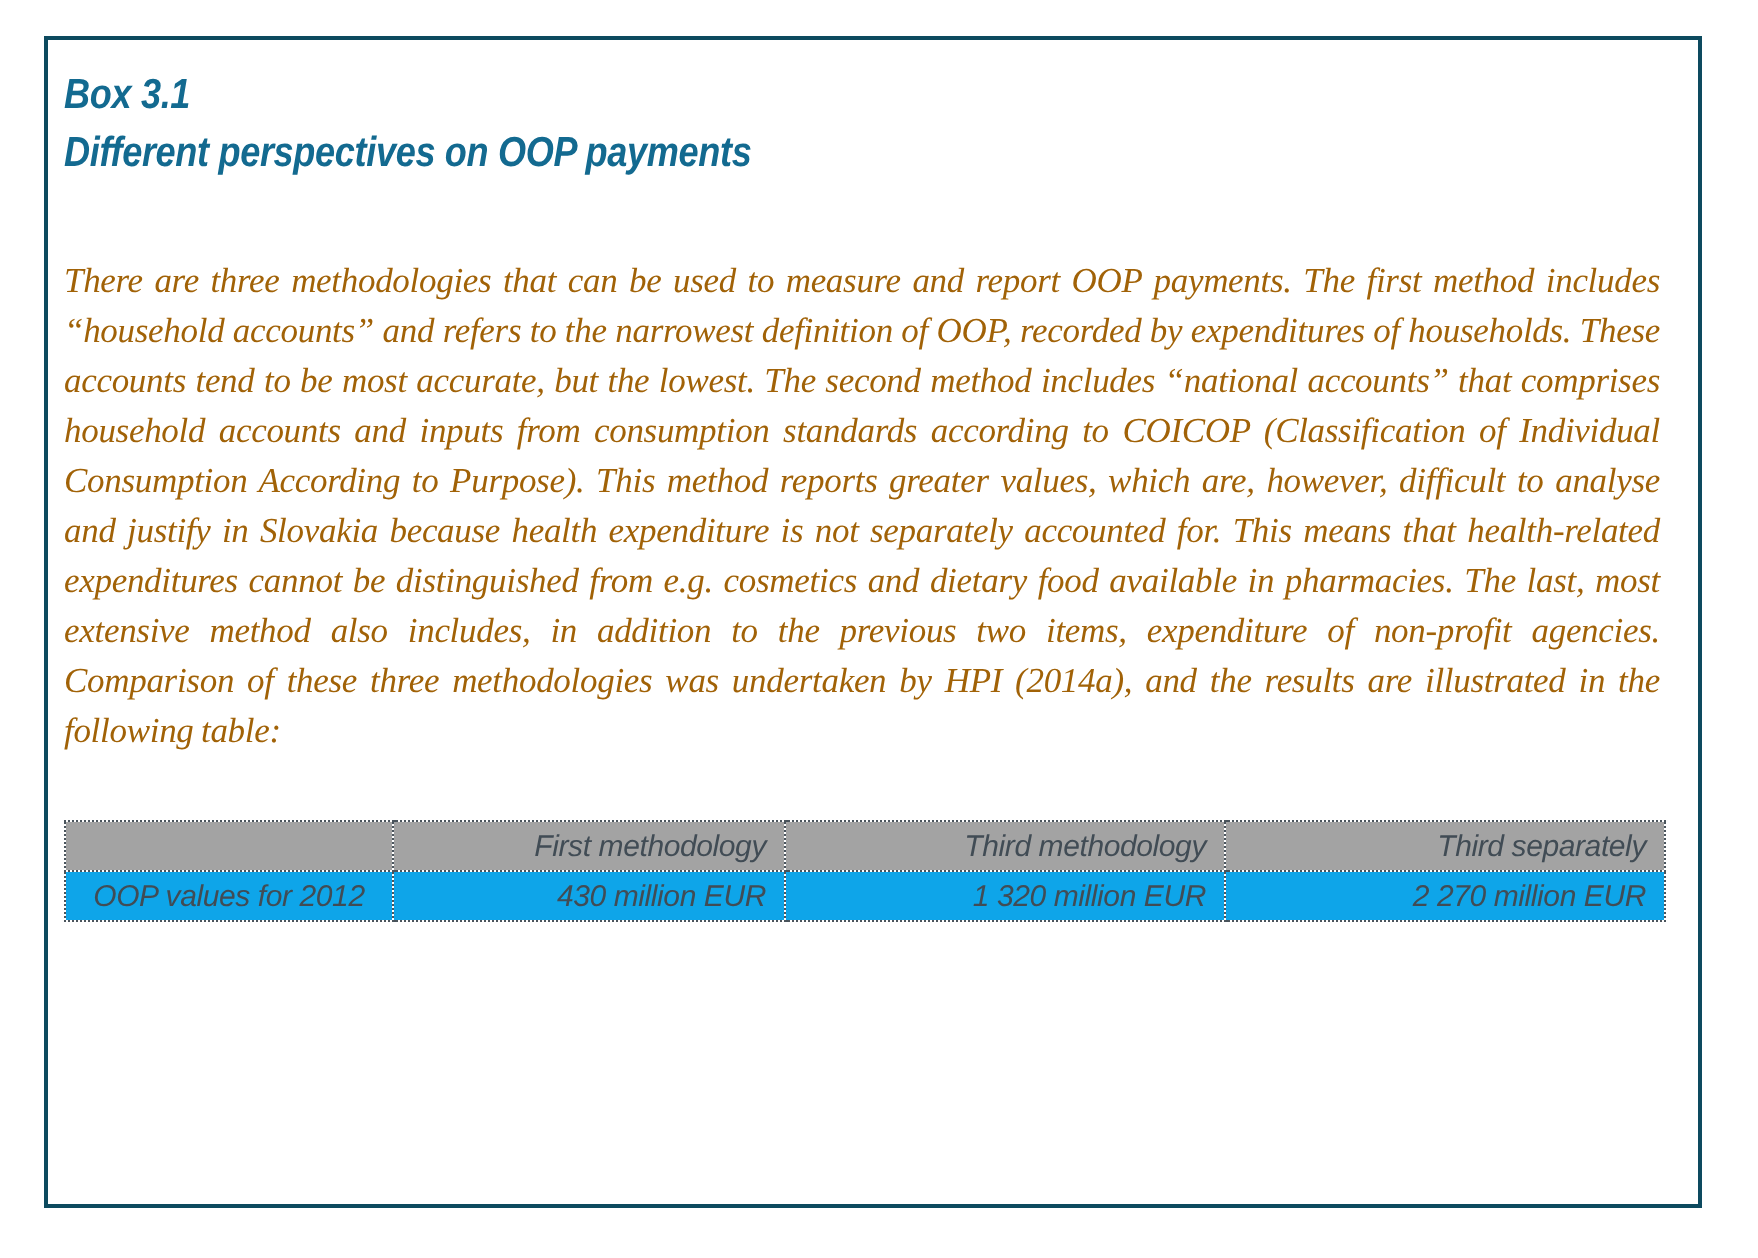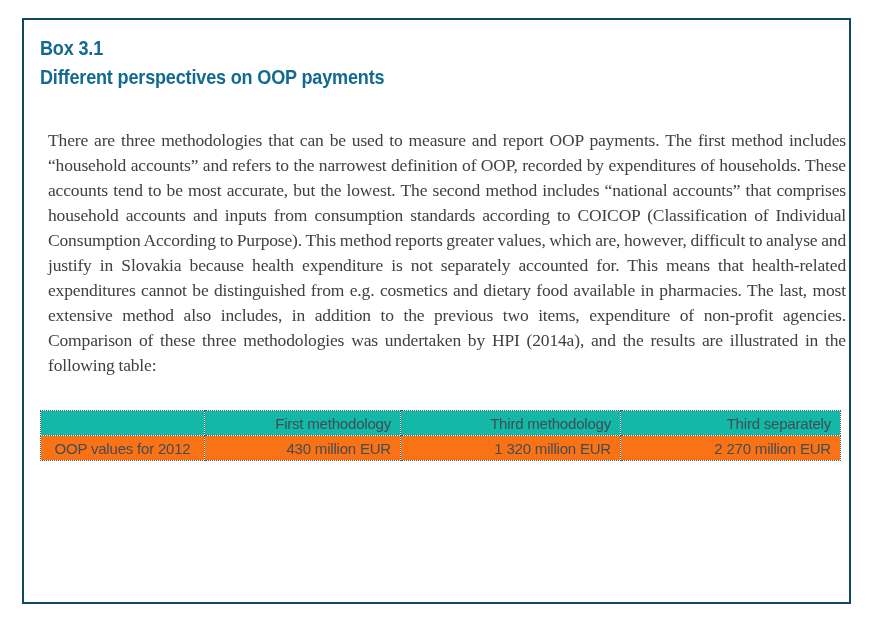--- a/index.html
+++ b/index.html
@@ -9,45 +9,46 @@
     width: 879px;
     height: 629px;
     overflow: hidden;
   }
   .box {
     box-sizing: border-box;
     margin: 18px 0 0 22px;
     width: 829px;
     min-height: 586px;
     border: 2px solid #0d4a5f;
-    padding: 14px 14px 12px 16px;
+    padding: 14px 14px 12px 8px;
     background: #ffffff;
+    font-style: italic;
   }
   .box-number, .box-title {
     font-family: "Liberation Sans", "DejaVu Sans", sans-serif;
     font-weight: bold;
     color: #136a90;
     margin: 0;
     letter-spacing: -0.2px;
     transform: scaleX(0.86);
     transform-origin: left center;
     white-space: nowrap;
   }
   .box-number { font-size: 21px; line-height: 27px; }
   .box-title  { font-size: 21px; line-height: 31px; margin-bottom: 36px; }
   .body-text {
     font-family: "Liberation Serif", "DejaVu Serif", serif;
     font-size: 17.5px;
     line-height: 25px;
-    color: #404040;
+    color: #a16207;
     text-align: justify;
     letter-spacing: -0.15px;
     word-spacing: -0.5px;
     width: 798px;
-    margin: 8px;
+    margin: 0;
   }
   .methodology-table {
     width: 801px;
     border-collapse: collapse;
     table-layout: fixed;
     margin: 32px 0 38px 0;
     font-family: "Liberation Sans", "DejaVu Sans", sans-serif;
     font-size: 15px;
     color: #414c55;
     letter-spacing: -0.2px;
@@ -55,22 +56,22 @@
   .methodology-table th,
   .methodology-table td {
     border: 1px dotted #4a545c;
     height: 22px;
     padding: 1px 9px;
     text-align: right;
     font-weight: normal;
     white-space: nowrap;
     overflow: hidden;
   }
-  .methodology-table thead th { background: #14b8a6; }
-  .methodology-table td { background: #f97316; }
+  .methodology-table thead th { background: #a3a3a3; }
+  .methodology-table td { background: #0ea5e9; }
   .methodology-table .row-label { text-align: center; }
   .col-0 { width: 20.5%; }
   .col-1 { width: 24.5%; }
   .col-2 { width: 27.5%; }
   .col-3 { width: 27.5%; }
 </style>
 </head>
 <body>
 
 <div class="page">

